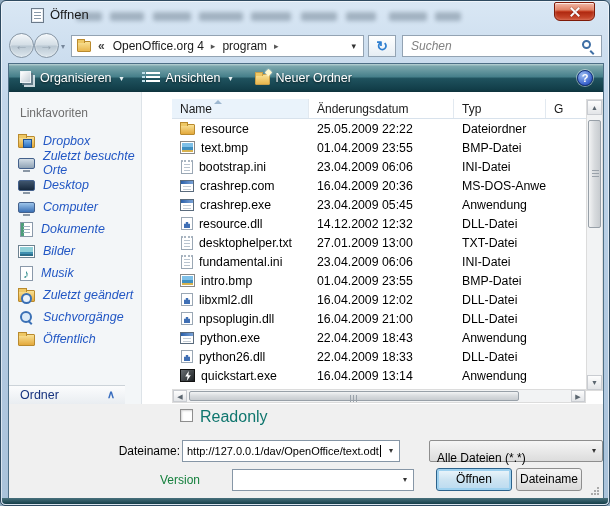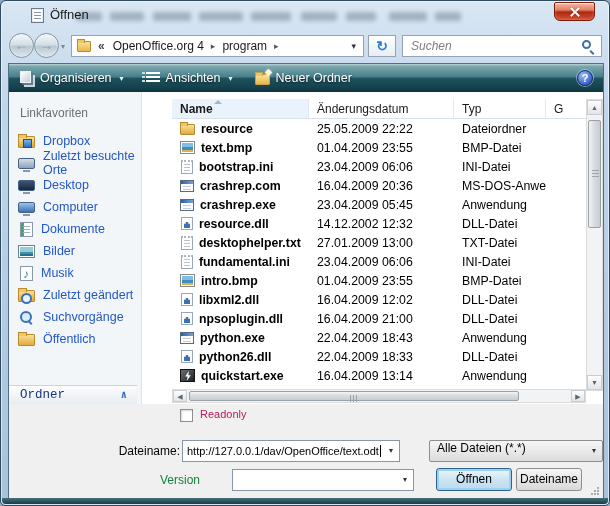--- a/index.html
+++ b/index.html
@@ -89,25 +89,25 @@
     background:radial-gradient(circle at 35% 30%,#9dbdf2,#3a63cc 70%,#24439a);
     border:1px solid #16327e; color:#fff; font-size:11px; font-weight:bold; text-align:center;
     line-height:14px; box-shadow:0 0 0 1px rgba(255,255,255,.45); }
 
   
   .main { position:absolute; left:0; top:28px; right:0; bottom:95px; background:#fff; }
 
   .sidebar { position:absolute; left:0; top:0; bottom:0; width:133px; background:#f3f6f8;
     border-right:1px solid #dde3e8; }
   .side-header { position:absolute; left:11px; top:14px; font-size:12px; color:#6e6e6e; }
-  .side-list { position:absolute; left:0; top:38px; right:4px; }
+  .side-list { position:absolute; left:0; top:38px; right:4px;font-style:italic; }
   .side-item { display:flex; align-items:center; gap:8px; height:22px; padding-left:9px;
     font-size:12.5px; color:#2257c4; }
-  .side-footer { position:absolute; left:0; right:4px; bottom:0; height:19px;
-    background:linear-gradient(180deg,#fbfcfd,#e9edf1); border-top:1px solid #ccd3d9;font-family:Liberation Mono, monospace; }
+  .side-footer { position:absolute; left:0; right:16px; bottom:0; height:19px;
+    background:linear-gradient(180deg,#fbfcfd,#e9edf1); border-top:1px solid #ccd3d9; }
   .side-footer-label { position:absolute; left:11px; top:2px; font-size:12.5px; color:#17337e; }
   .side-footer-chev { position:absolute; right:10px; top:2px; font-size:11px; color:#3a6ebf; font-weight:bold; }
 
   
   .si { width:17px; height:15px; position:relative; flex:none; }
   .icon-folder,.icon-folder-dropbox,.icon-recently-changed { background:linear-gradient(180deg,#f9e195,#e3a93c);
     border:1px solid #b98a2e; border-radius:1px; height:12px; margin-top:2px; }
   .icon-folder::before,.icon-folder-dropbox::before,.icon-recently-changed::before { content:'';
     position:absolute; left:-1px; top:-3px; width:7px; height:3px; background:#eec865;
     border:1px solid #b98a2e; border-bottom:none; }
@@ -137,21 +137,21 @@
 
   
   .filelist { position:absolute; left:160px; top:0; right:0; bottom:0; background:#fff; }
   .list-header { position:absolute; left:3px; top:7px; right:17px; height:20px; display:flex;
     border-bottom:1px solid #d8e2ec; font-size:12px; color:#1a1a1a; }
   .hcell { position:relative; border-right:1px solid #e2e9f0; padding:3px 0 0 8px; }
   .hcell.sorted { background:#eaf3fb; }
   .sort-arrow { position:absolute; left:42px; top:1px; width:0; height:0;
     border-left:4px solid transparent; border-right:4px solid transparent;
     border-bottom:4px solid #9db7cf; }
-  .c0 { width:137px;font-weight:bold; } .c1 { width:145px; } .c2 { width:92px; } .c3 { flex:1; border-right:none; }
+  .c0 { width:137px; } .c1 { width:145px; } .c2 { width:92px; } .c3 { flex:1; border-right:none; }
   .file-rows { position:absolute; left:3px; top:27px; right:17px; }
   .frow { display:flex; height:19px; align-items:center; font-size:12.3px; color:#000; }
   .frow .cell { overflow:hidden; white-space:nowrap; padding-left:8px; }
   .frow .c0 { display:flex; align-items:center; gap:6px; }
 
   
   .fi { width:15px; height:13px; position:relative; flex:none; }
   .fi-folder { background:linear-gradient(180deg,#f9e195,#e3a93c); border:1px solid #b98a2e;
     border-radius:1px; height:11px; margin-top:2px; }
   .fi-folder::before { content:''; position:absolute; left:-1px; top:-3px; width:6px; height:3px;
@@ -191,33 +191,33 @@
   .hbtn.left { left:0; } .hbtn.right { right:0; }
   .hthumb { position:absolute; top:1px; bottom:1px; left:16px; width:330px; border:1px solid #98a0a8;
     border-radius:2px; background:linear-gradient(180deg,#f2f3f4,#d8dbde 50%,#c8ccd0); }
   .hthumb::after { content:''; position:absolute; top:3px; left:50%; margin-left:-4px; width:8px; height:7px;
     background:repeating-linear-gradient(90deg,#9aa2aa 0 1px,transparent 1px 3px); }
 
   
   .bottom { position:absolute; left:0; right:0; bottom:0; height:95px; background:#f0f0f0; }
   .checkbox { position:absolute; left:171px; top:5px; width:13px; height:13px; background:#fff;
     border:1px solid #8e8e8e; box-shadow:inset 1px 1px 2px #d5d5d5; }
-  .readonly-label { position:absolute; left:191px; top:4px; font-size:11px; color:#be185d; }
+  .readonly-label { position:absolute; left:191px; top:4px; font-size:16px; color:#0f766e; }
   .fn-label { position:absolute; left:96px; top:40px; width:75px; text-align:right; font-size:12px; color:#000; }
   .fn-combo { position:absolute; left:173px; top:36px; width:218px; height:22px; background:#fff;
     border:1px solid #8696a6; }
   .fn-text { position:absolute; left:4px; top:4px; font-size:11px; color:#000; white-space:nowrap;
     max-width:207px; overflow:hidden; }
   .caret { display:inline-block; width:1px; height:12px; background:#000; vertical-align:-2px; margin-left:1px; }
   .combo-arrow { position:absolute; right:0; top:0; bottom:0; width:16px; text-align:center;
     font-size:8px; color:#333; line-height:20px; }
   .ft-combo { position:absolute; left:420px; top:36px; width:174px; height:22px;
     background:linear-gradient(180deg,#f6f6f6,#dcdcdc); border:1px solid #8e8e8e; border-radius:2px;
     font-size:12px; color:#000; }
-  .ft-text { position:absolute; left:7px; top:0; }
+  .ft-text { position:absolute; left:7px; top:10px; }
   .ver-label { position:absolute; left:124px; top:69px; width:67px; text-align:right; font-size:12px; color:#15803d; }
   .ver-combo { position:absolute; left:223px; top:65px; width:182px; height:22px; background:#fff;
     border:1px solid #8696a6; }
   .btn { position:absolute; top:64px; height:23px; border-radius:3px; font-size:12px; color:#000;
     text-align:center; line-height:21px; }
   .btn-open { left:427px; width:76px; border:1px solid #2c628b;
     background:linear-gradient(180deg,#eef7fc,#cde4f2 50%,#badaf0);
     box-shadow:inset 0 0 0 2px #9ed1ef; }
   .btn-cancel { left:507px; width:66px; border:1px solid #8e8e8e;
     background:linear-gradient(180deg,#f5f5f5,#d9d9d9); }

